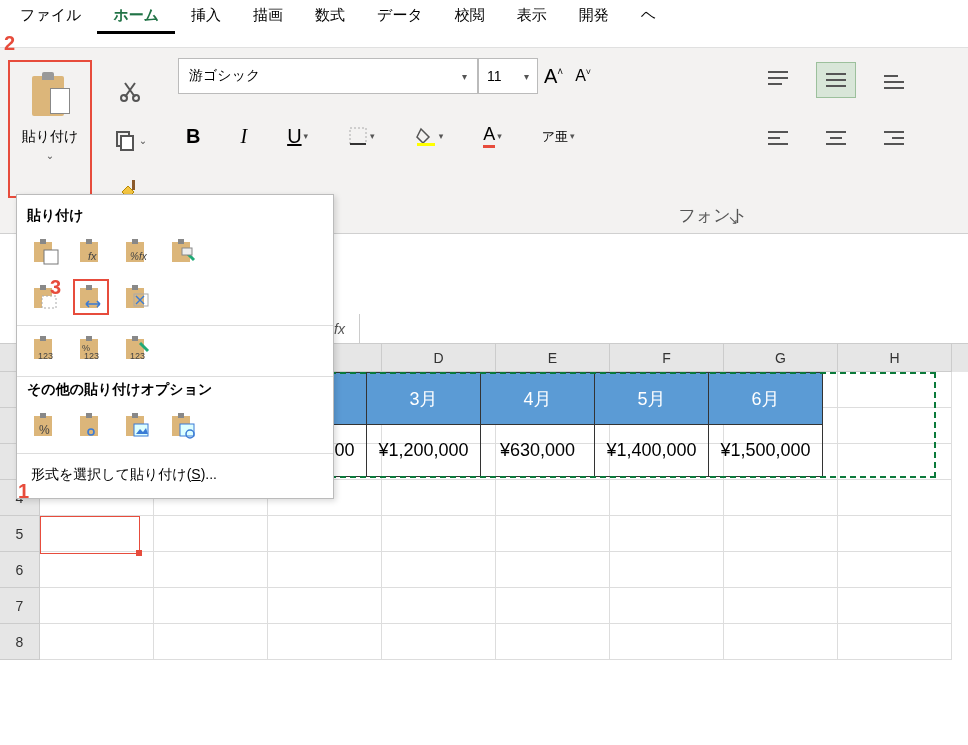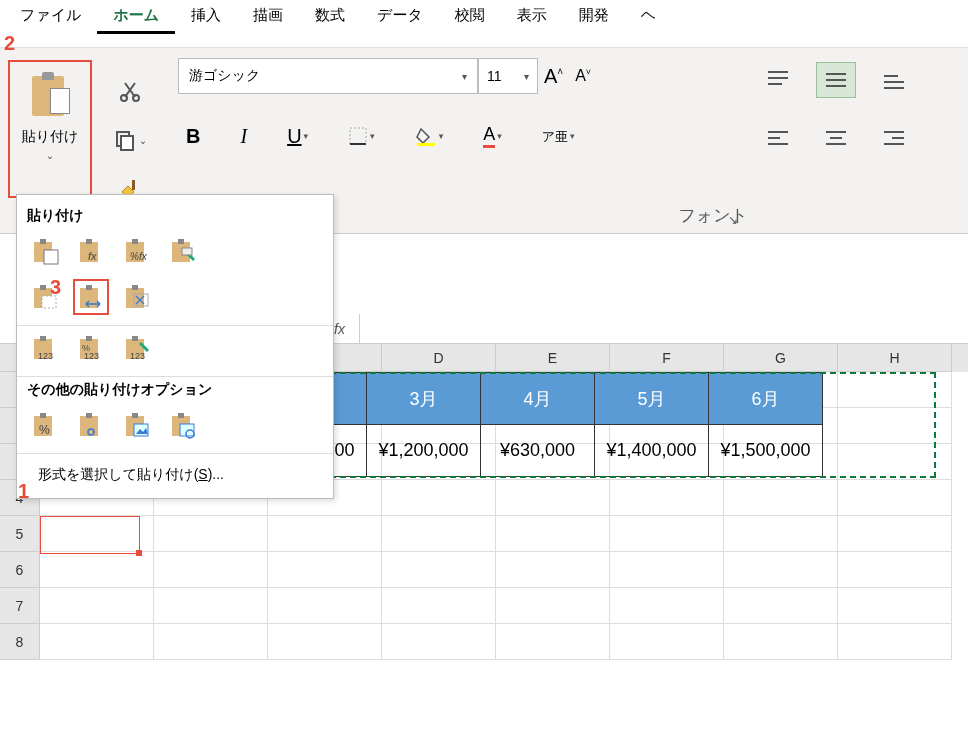--- a/index.html
+++ b/index.html
@@ -52,21 +52,21 @@
 .m3 { top: 276px; left: 50px; }
 
 
 .paste-menu { position: absolute; top: 194px; left: 16px; width: 318px; background: #fff; border: 1px solid #bbb; box-shadow: 2px 2px 6px rgba(0,0,0,0.15); z-index: 30; padding: 8px 10px 6px 10px; }
 .pm-section-title { font-weight: 600; font-size: 14px; margin: 4px 0 8px 0; }
 .pm-row { display: flex; gap: 10px; margin-bottom: 10px; }
 .pm-icon { width: 36px; height: 36px; display: flex; align-items: center; justify-content: center; cursor: pointer; position: relative; }
 .pm-icon.hl { border: 2px solid #e74c3c; }
 .pm-icon svg { width: 30px; height: 30px; }
 .pm-sep { border-top: 1px solid #ddd; margin: 4px -10px; }
-.pm-special { padding: 8px 4px; cursor: pointer; margin-left: 7px; }
+.pm-special { padding: 8px 4px; cursor: pointer; }
 .pm-special u { text-decoration: underline; }
 
 
 .formula-bar { height: 30px; display: flex; align-items: center; border-bottom: 1px solid #ccc; }
 .fb-name { width: 320px; border-right: 1px solid #ccc; height: 100%; }
 .fb-fx { width: 40px; display: flex; align-items: center; justify-content: center; font-style: italic; color: #555; border-right: 1px solid #ccc; height: 100%; }
 .fb-input { flex: 1; height: 100%; }
 
 
 .grid-wrap { position: relative; }

